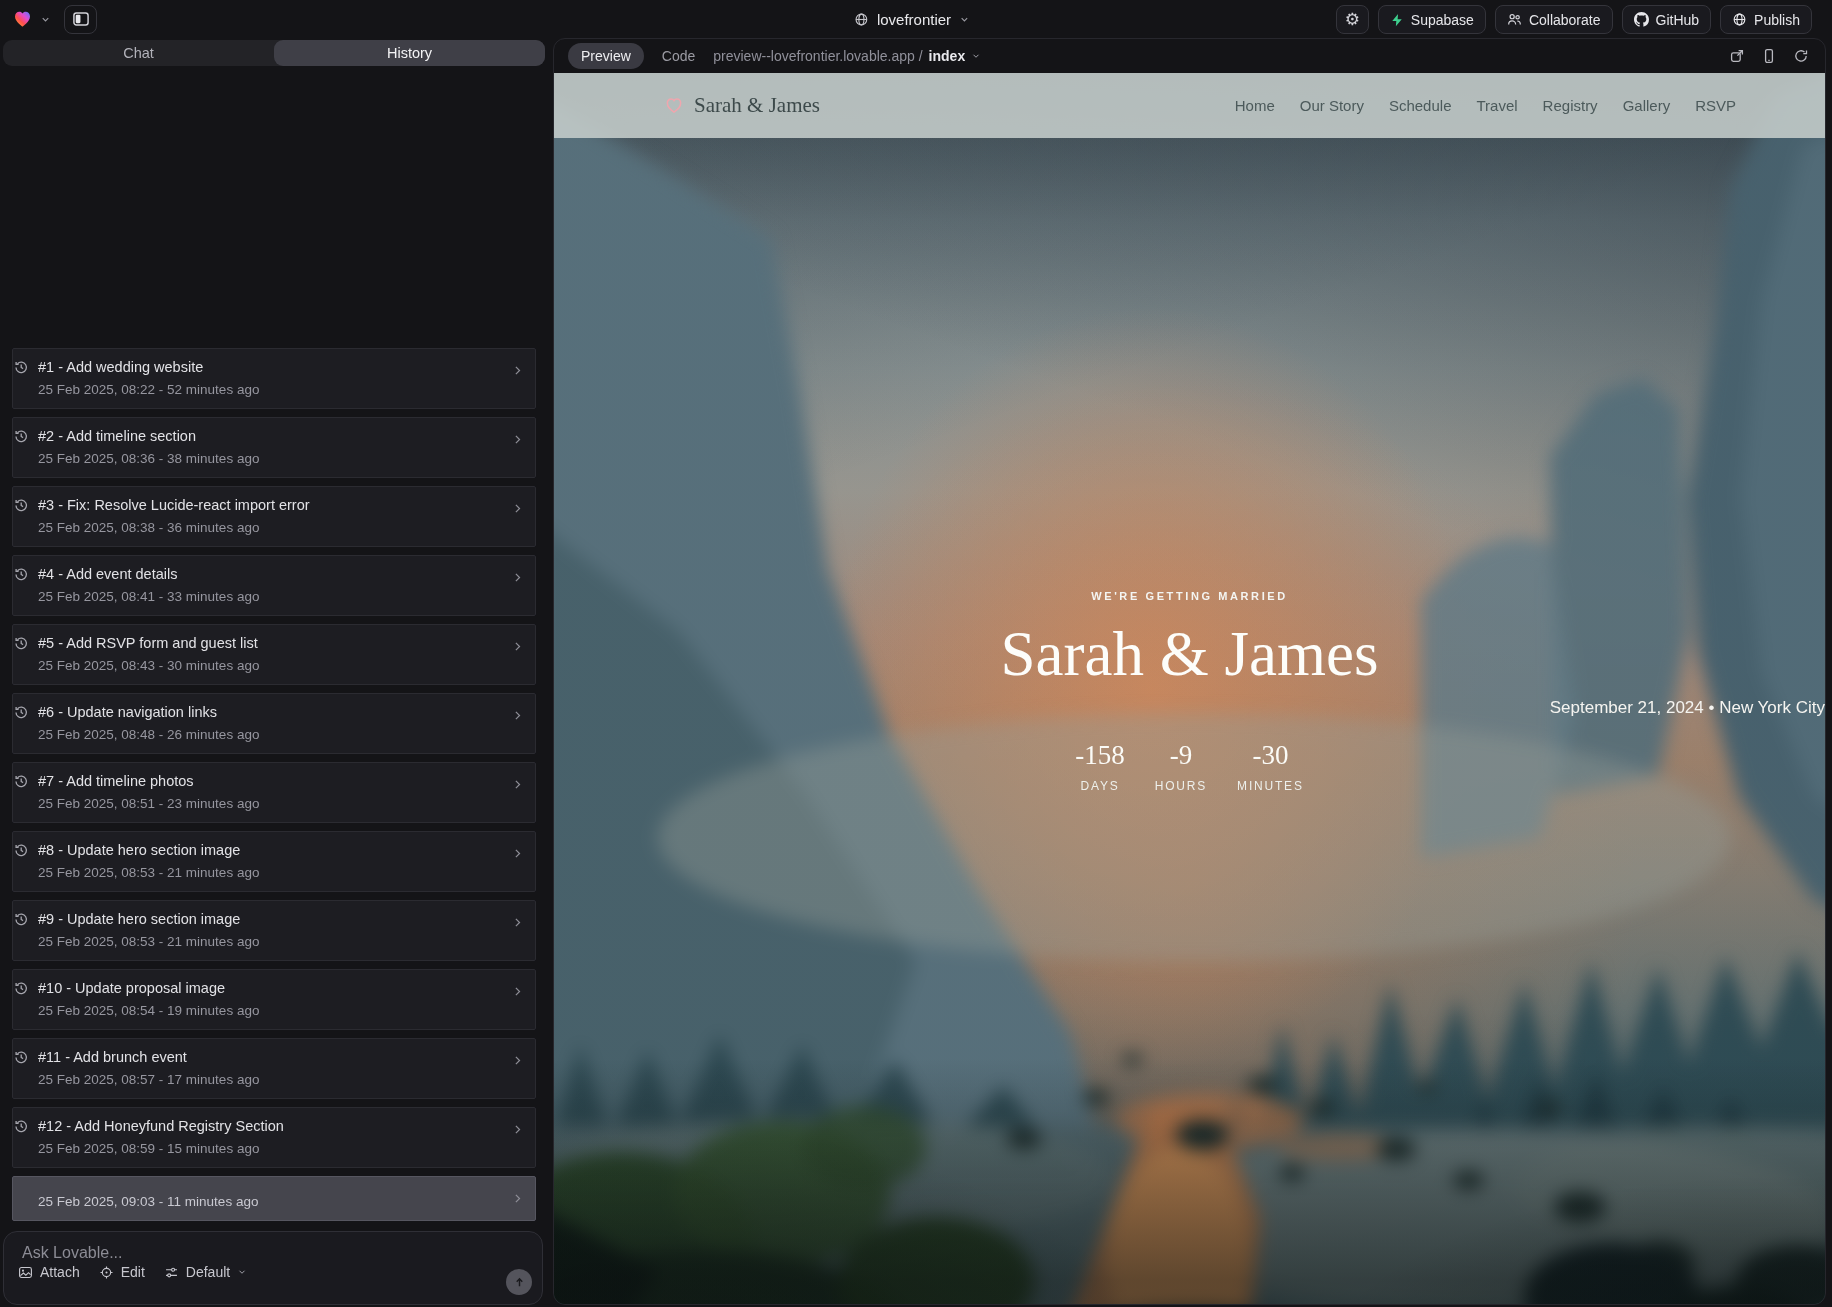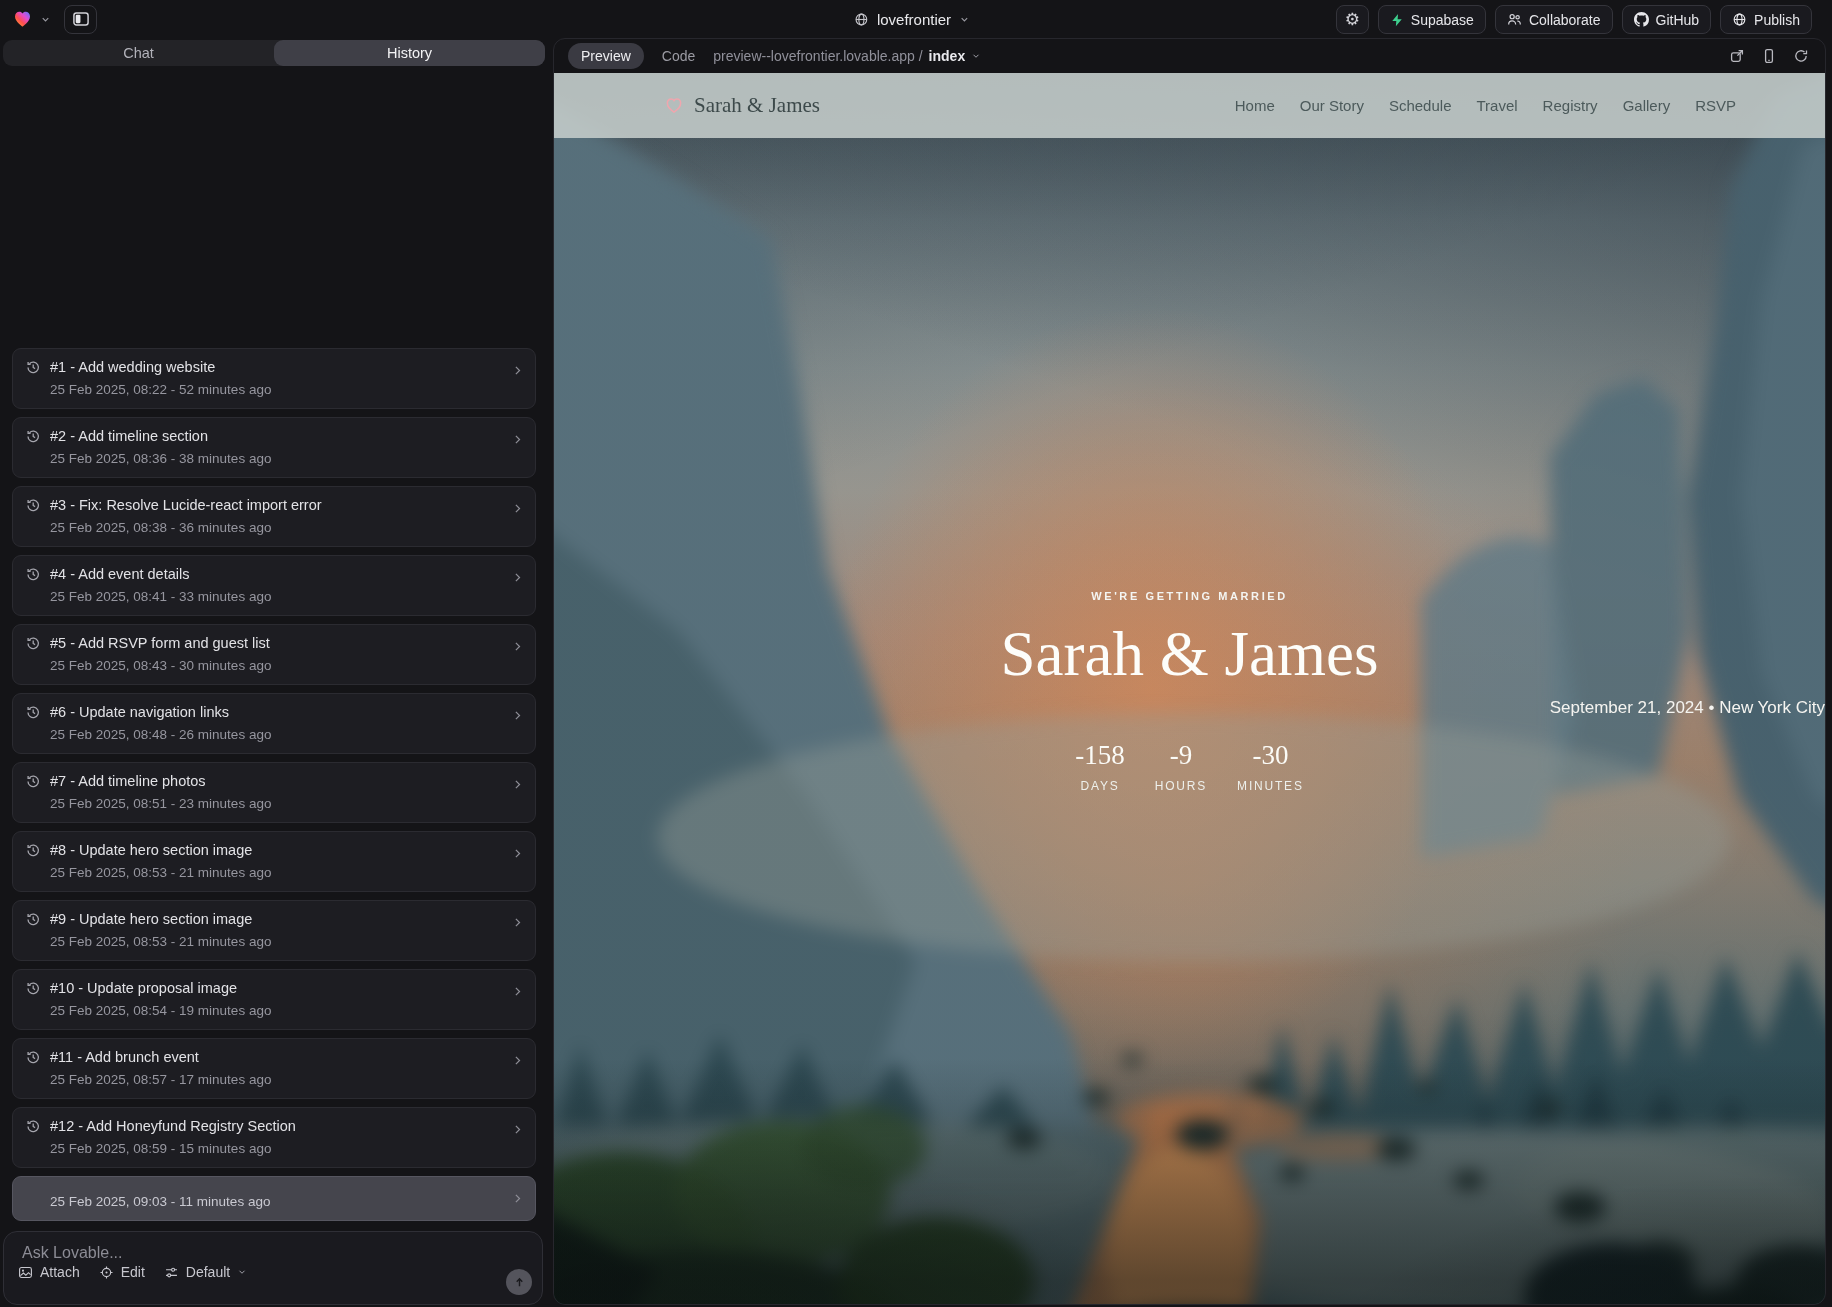--- a/index.html
+++ b/index.html
@@ -22,21 +22,21 @@
   .ghost-btn{width:31px;height:27px;display:inline-flex;align-items:center;justify-content:center;
     border:1px solid #34343b;border-radius:8px;background:transparent;}
 
   
   .sidebar{position:absolute;left:3px;top:40px;bottom:0;width:542px;display:flex;flex-direction:column;}
   .seg{height:26px;border-radius:9px;background:#232327;display:flex;flex:none;}
   .seg-item{flex:1;display:flex;align-items:center;justify-content:center;font-size:14.5px;color:#b2b2ba;border-radius:9px;cursor:pointer;}
   .seg-item.active{background:#3f3f47;color:#f3f3f5;}
 
   .history{flex:1;display:flex;flex-direction:column;justify-content:flex-end;gap:8px;margin:10px 9px 0 9px;overflow:hidden;}
-  .hcard{background:#1d1d22;border:1px solid #2b2b31;border-radius:9px;padding:10px 12px 11px;position:relative;flex:none;cursor:pointer;}
+  .hcard{background:#1d1d22;border:1px solid #2b2b31;border-radius:2px;padding:10px 0 11px;position:relative;flex:none;cursor:pointer;}
   .hcard.current{background:#45454d;border-color:#565660;}
   .hcard-row{display:flex;align-items:center;gap:9px;}
   .hcard-title{font-size:14.5px;color:#e2e2e6;}
   .hcard.current .hcard-title{color:#ffffff;font-weight:700;}
   .badge{background:#ffffff;color:#16161a;font-size:12px;font-weight:700;border-radius:999px;padding:3px 10px;margin-left:5px;}
   .hcard-meta{font-size:13.5px;color:#96969f;margin:7px 0 0 25px;}
   .hcard.current .hcard-meta{color:#c9c9d1;}
   .chev{position:absolute;right:11px;top:15px;}
 
   .composer{margin:10px 2px 2px 0;background:#1a1a1f;border:1px solid #2f2f36;border-radius:14px;height:72px;position:relative;flex:none;}

